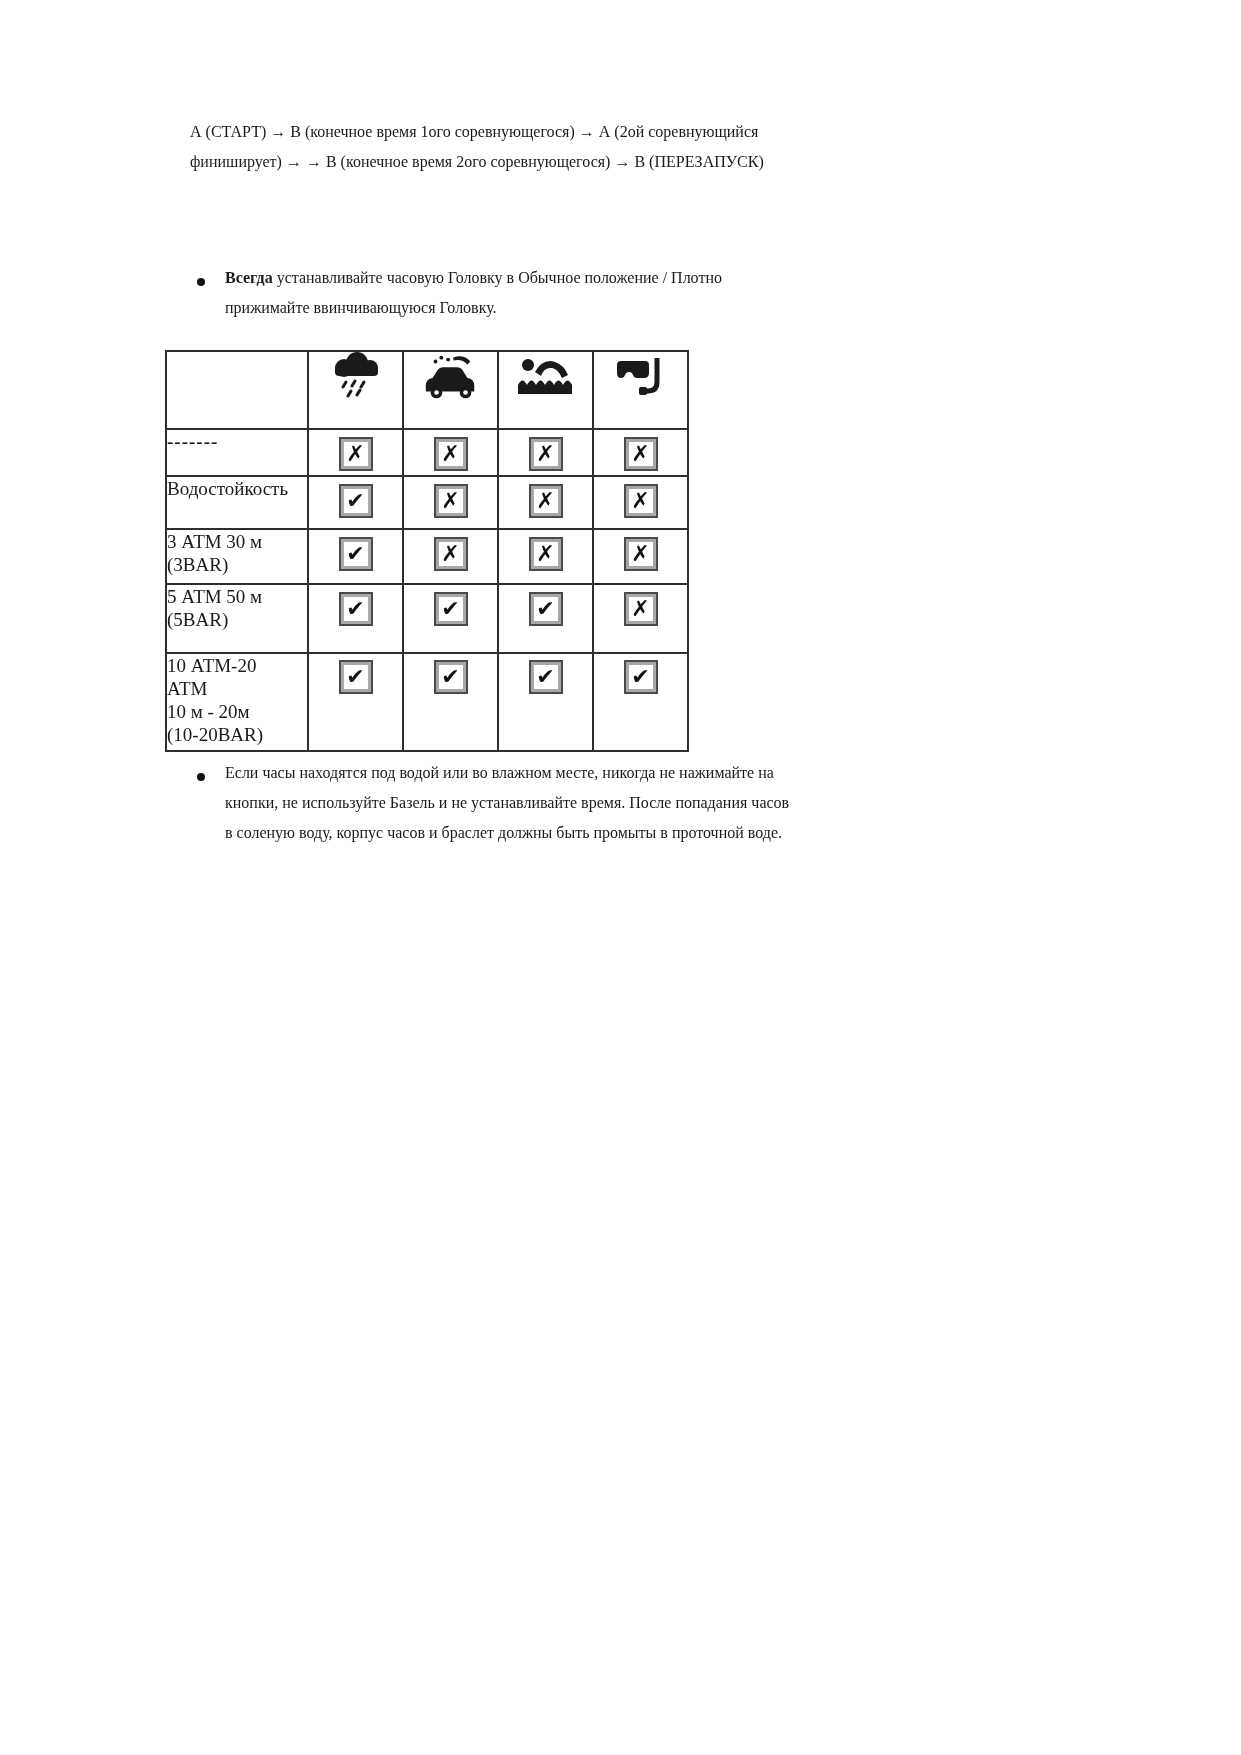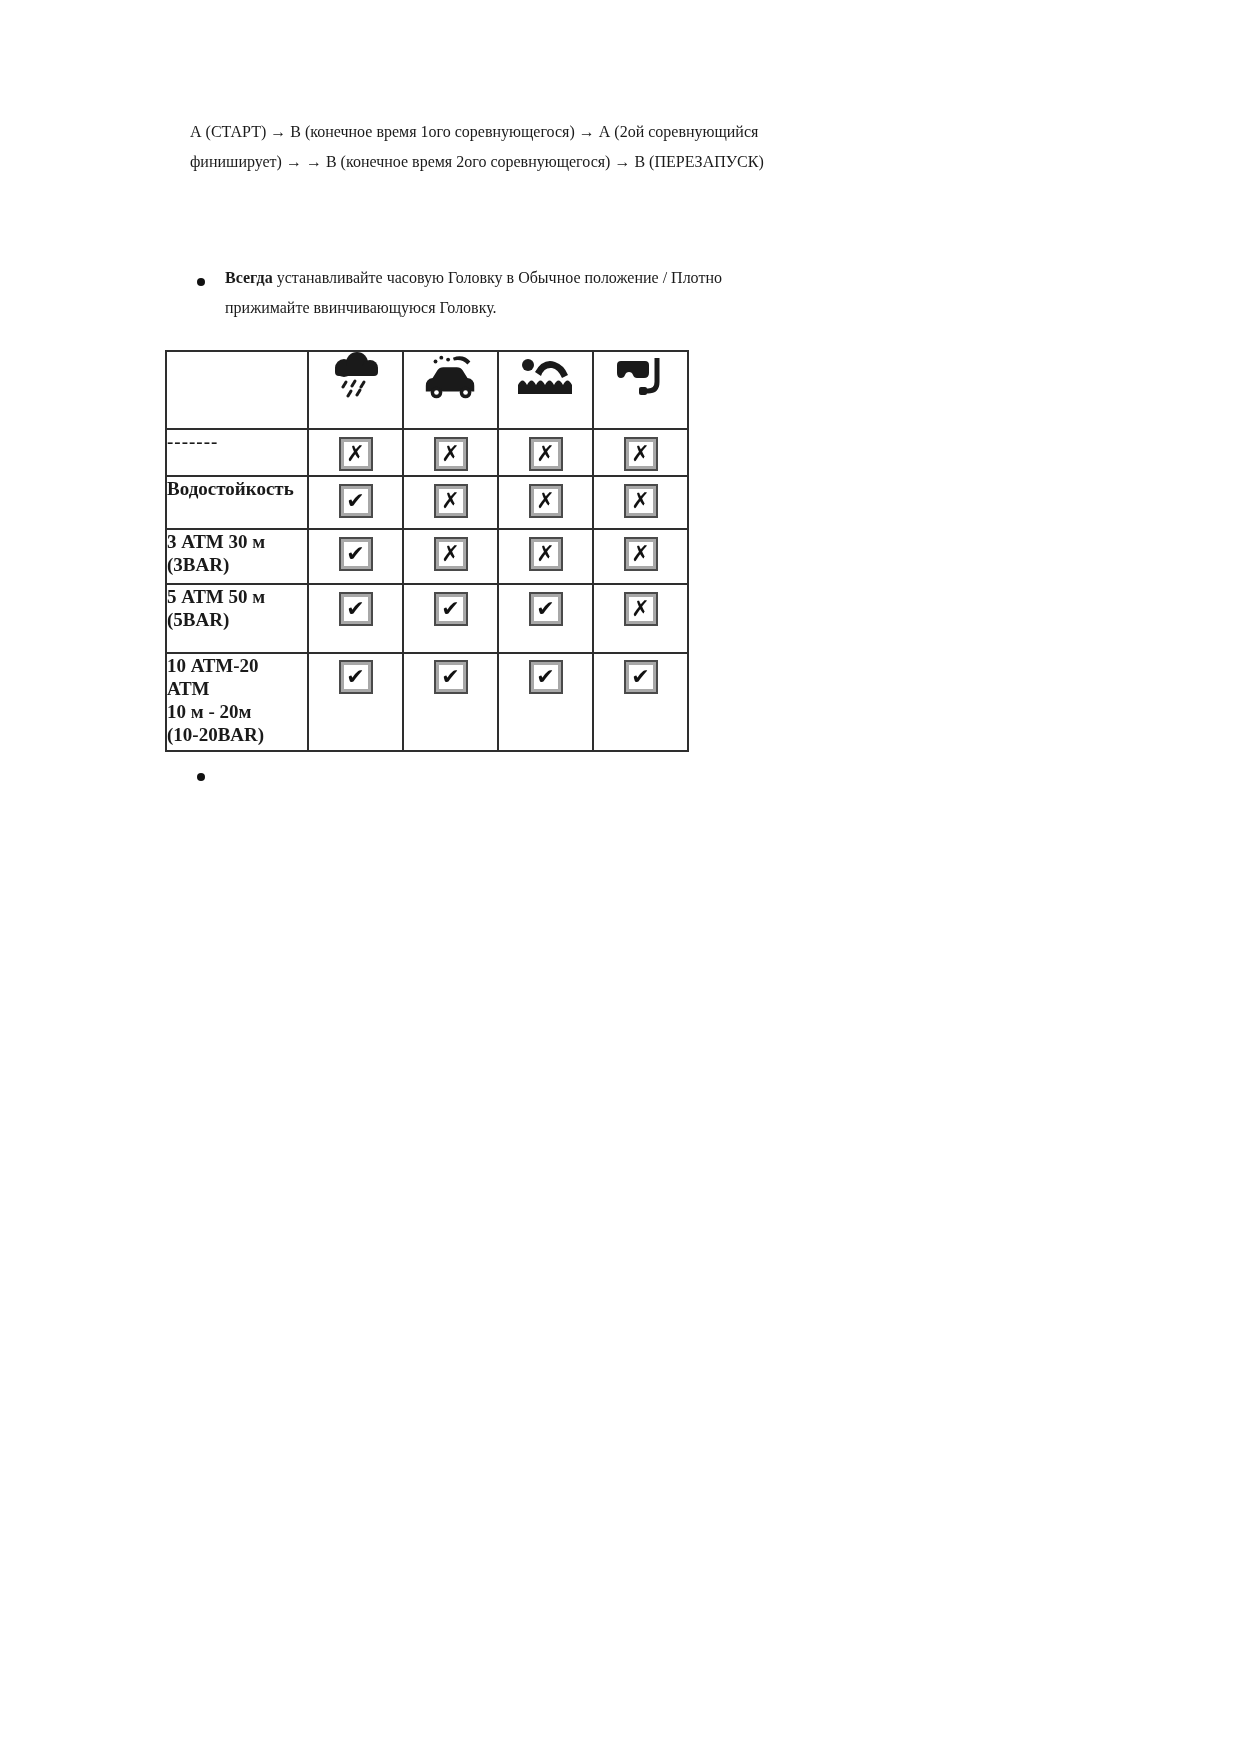--- a/index.html
+++ b/index.html
@@ -35,21 +35,21 @@
   col.c-label{ width:142px; }
   col.c-data{ width:95px; }
   tr.hdr{ height:78px; }
   tr.r1{ height:47px; }
   tr.r2{ height:53px; }
   tr.r3{ height:55px; }
   tr.r4{ height:69px; }
   tr.r5{ height:98px; }
   td.lbl{
     font-size:19px; line-height:23px; white-space:pre-line;
-    padding:3px 4px 0 9px; text-align:left;font-weight:bold;
+    padding:3px 4px 0 9px; text-align:left;
   }
   td.lbl.dashes{ font-weight:bold; letter-spacing:1px; }
   th.iconcell{ vertical-align:middle; text-align:center; }
   th.iconcell svg{ display:inline-block; vertical-align:middle; }
   td.markcell{ text-align:center; }
   .box{
     display:inline-flex; align-items:center; justify-content:center;
     width:30px; height:30px; margin-top:7px;
     border:2px solid #4a4a4a; box-shadow:inset 0 0 0 3px #a8a8a8;
     background:#fff;
@@ -166,14 +166,17 @@
 (10-20BAR)</td>
       <td class="markcell"><span class="box check">✔</span></td>
       <td class="markcell"><span class="box check">✔</span></td>
       <td class="markcell"><span class="box check">✔</span></td>
       <td class="markcell"><span class="box check">✔</span></td>
     </tr>
   </tbody>
     </table>
 
   <span class="bullet-dot dot2"></span>
+  <p class="textblock b2">Если часы находятся под водой или во влажном месте, никогда не нажимайте на
+кнопки, не используйте Базель и не устанавливайте время. После попадания часов
+в соленую воду, корпус часов и браслет должны быть промыты в проточной воде.</p>
 
 </div>
 
 </body></html>

